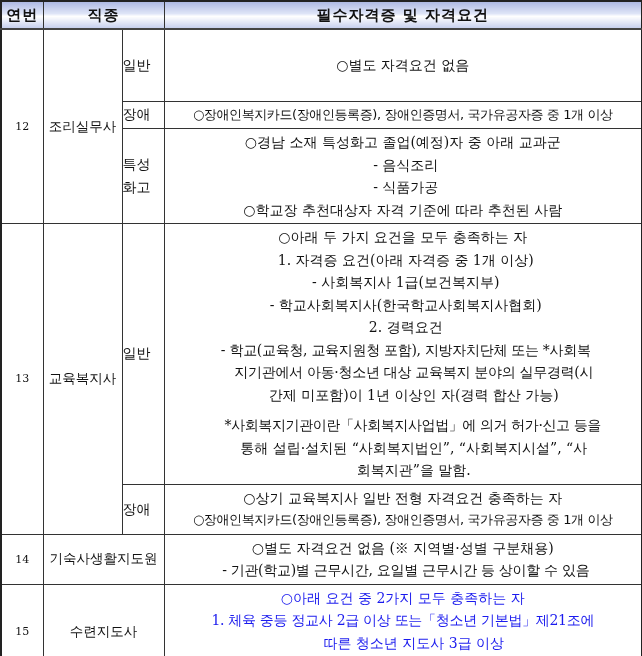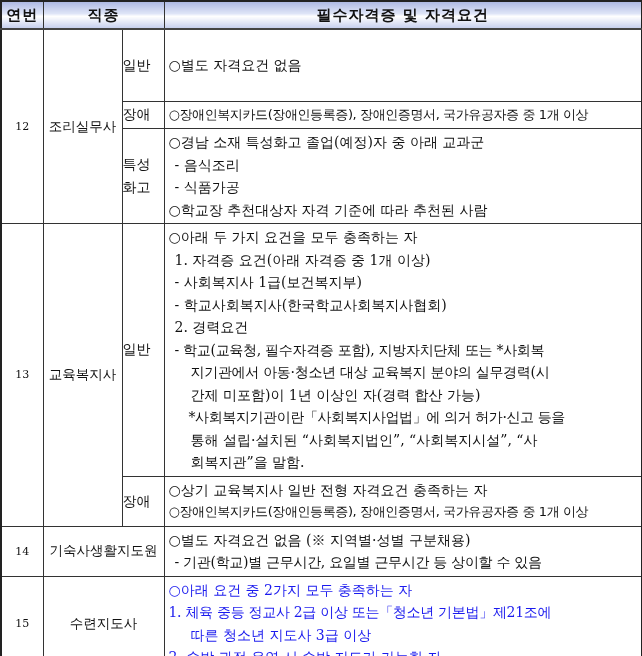--- a/index.html
+++ b/index.html
@@ -24,26 +24,26 @@
       font-family: "DejaVu Sans", "Liberation Sans", sans-serif;
       font-size: 15px;
       font-weight: bold;
       letter-spacing: 1px;
       background: linear-gradient(to bottom, #aeb9e3 0%, #dfe5f7 45%, #ffffff 55%, #c7d0ee 100%);
       border-bottom: 2px solid #444;
     }
     .c-num { text-align: center; font-size: 11px; }
     .c-job { text-align: center; font-family: "DejaVu Sans", "Liberation Sans", sans-serif; font-size: 13.5px; }
     .c-sub { font-family: "DejaVu Sans", "Liberation Sans", sans-serif; font-size: 14px; line-height: 23px; }
-    .c-req { padding: 2px 4px 2px 4px !important; }
+    .c-req { padding: 2px 4px 2px 4px !important; text-align: center; }
     .line { white-space: nowrap; line-height: 22.5px; display: block; }
     .line.tight { font-family: "DejaVu Sans", "Liberation Sans", sans-serif; font-size: 13px; letter-spacing: -0.4px; }
     .ind1 { padding-left: 6px; }
     .ind2 { padding-left: 22px; }
-    .ind3 { padding-left: 20px; }
+    .ind3 { padding-left: 20px; margin-top: 8px; }
     .blue { color: #1a1aee; }
   </style>
 </head>
 <body>
 
 <table class="tbl">
   <colgroup>
     <col style="width:42px">
     <col style="width:79px">
     <col style="width:42px">
@@ -88,21 +88,21 @@
     <tr style="height:247px">
       <td rowspan="2" class="c-num">13</td>
       <td rowspan="2" class="c-job">교육복지사</td>
       <td class="c-sub">일반</td>
       <td class="c-req">
         <span class="line">○아래 두 가지 요건을 모두 충족하는 자</span>
         <span class="line ind1">1. 자격증 요건(아래 자격증 중 1개 이상)</span>
         <span class="line ind1">- 사회복지사 1급(보건복지부)</span>
         <span class="line ind1">- 학교사회복지사(한국학교사회복지사협회)</span>
         <span class="line ind1">2. 경력요건</span>
-        <span class="line ind1" style="letter-spacing:-0.3px">- 학교(교육청, 필수자격증 포함), 지방자치단체 또는 *사회복</span>
+        <span class="line ind1" style="letter-spacing:-0.3px">- 학교(교육청, 교육지원청 포함), 지방자치단체 또는 *사회복</span>
         <span class="line ind2" style="letter-spacing:-0.3px">지기관에서 아동·청소년 대상 교육복지 분야의 실무경력(시</span>
         <span class="line ind2">간제 미포함)이 1년 이상인 자(경력 합산 가능)</span>
         <span class="line ind3" style="letter-spacing:-0.4px">*사회복지기관이란「사회복지사업법」에 의거 허가·신고 등을</span>
         <span class="line ind2">통해 설립·설치된 “사회복지법인”, “사회복지시설”, “사</span>
         <span class="line ind2">회복지관”을 말함.</span>
       </td>
     </tr>
     <tr style="height:48px">
       <td class="c-sub">장애</td>
       <td class="c-req">

